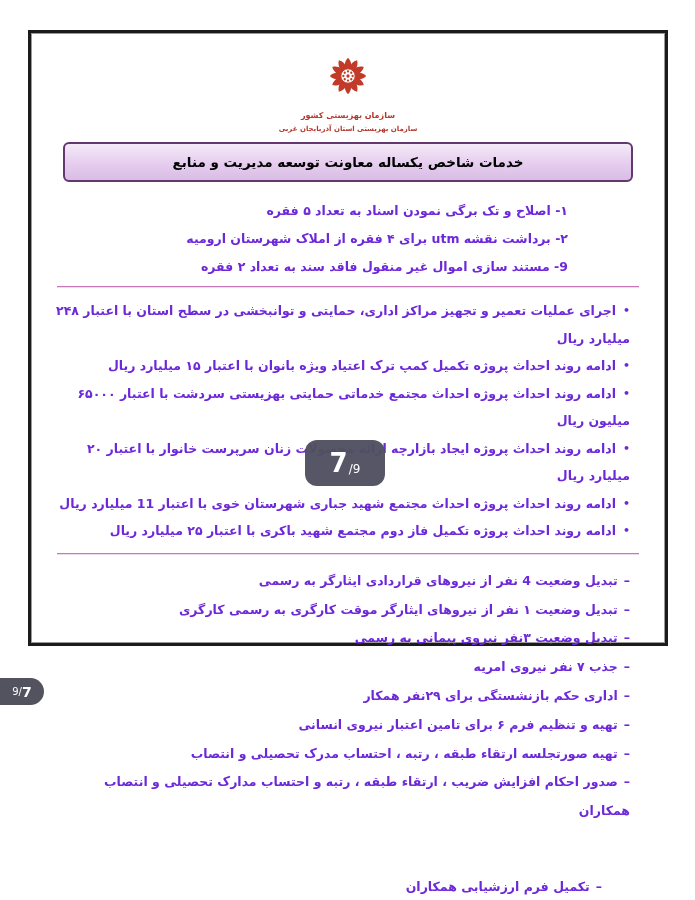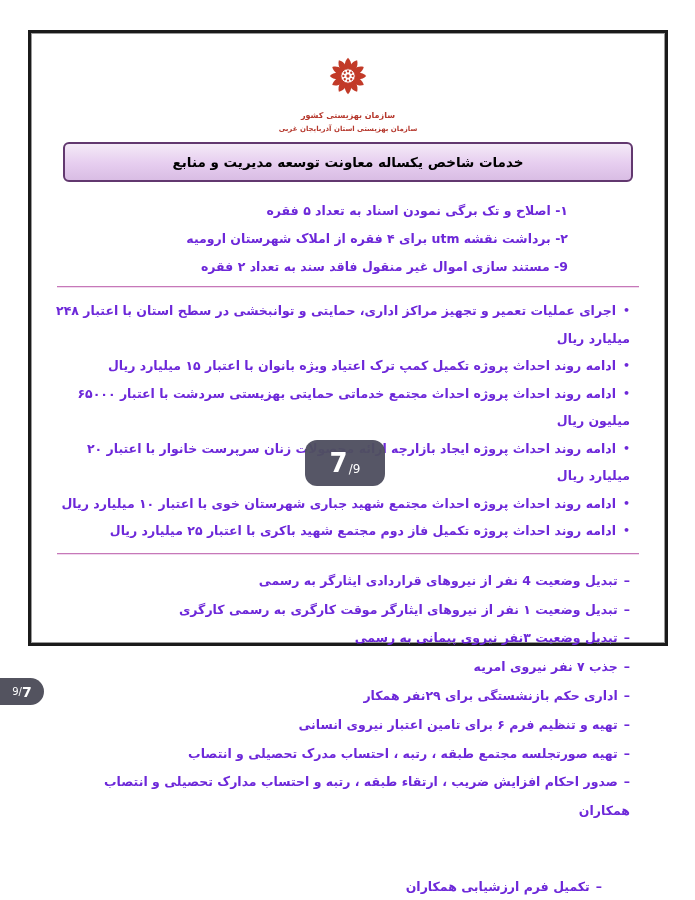--- a/index.html
+++ b/index.html
@@ -109,34 +109,34 @@
     <li>9- مستند سازی اموال غیر منقول فاقد سند به تعداد ۲ فقره</li>
   </ul>
 
   <hr class="sep">
 
   <ul class="bullets">
     <li><span class="marker">•</span><span>اجرای عملیات تعمیر و تجهیز مراکز اداری، حمایتی و توانبخشی در سطح استان با اعتبار ۲۴۸ میلیارد ریال</span></li>
     <li><span class="marker">•</span><span>ادامه روند احداث پروژه تکمیل کمپ ترک اعتیاد ویژه بانوان با اعتبار ۱۵ میلیارد ریال</span></li>
     <li><span class="marker">•</span><span>ادامه روند احداث پروژه احداث مجتمع خدماتی حمایتی بهزیستی سردشت با اعتبار ۶۵۰۰۰ میلیون ریال</span></li>
     <li><span class="marker">•</span><span>ادامه روند احداث پروژه ایجاد بازارچه ارائه محصولات زنان سرپرست خانوار با اعتبار ۲۰ میلیارد ریال</span></li>
-    <li><span class="marker">•</span><span>ادامه روند احداث پروژه احداث مجتمع شهید جباری شهرستان خوی با اعتبار ۱۰ میلیارد ریال</span></li>
+    <li><span class="marker">•</span><span>ادامه روند احداث پروژه احداث مجتمع شهید جباری شهرستان خوی با اعتبار 11 میلیارد ریال</span></li>
     <li><span class="marker">•</span><span>ادامه روند احداث پروژه تکمیل فاز دوم مجتمع شهید باکری با اعتبار ۲۵ میلیارد ریال</span></li>
   </ul>
 
   <hr class="sep sep2">
 
   <ul class="dashes">
     <li><span class="marker">–</span><span>تبدیل وضعیت 4 نفر از نیروهای قراردادی ایثارگر به رسمی</span></li>
     <li><span class="marker">–</span><span>تبدیل وضعیت ۱ نفر از نیروهای ایثارگر موقت کارگری به رسمی کارگری</span></li>
     <li><span class="marker">–</span><span>تبدیل وضعیت ۳نفر نیروی پیمانی به رسمی</span></li>
     <li><span class="marker">–</span><span>جذب ۷ نفر نیروی امریه</span></li>
     <li><span class="marker">–</span><span>اداری حکم بازنشستگی برای ۲۹نفر همکار</span></li>
     <li><span class="marker">–</span><span>تهیه و تنظیم فرم ۶ برای تامین اعتبار نیروی انسانی</span></li>
-    <li><span class="marker">–</span><span>تهیه صورتجلسه مجتمع طبقه ، رتبه ، احتساب مدرک تحصیلی  و انتصاب</span></li>
+    <li><span class="marker">–</span><span>تهیه صورتجلسه ارتقاء طبقه ، رتبه ، احتساب مدرک تحصیلی  و انتصاب</span></li>
     <li><span class="marker">–</span><span>صدور احکام افزایش ضریب ، ارتقاء طبقه ، رتبه و احتساب مدارک تحصیلی و انتصاب  همکاران</span></li>
     <li><span class="marker">–</span><span>تکمیل فرم ارزشیابی همکاران</span></li>
     <li><span class="marker">–</span><span>تکمیل اطلاعات نیروی انسانی در سامانه سبا</span></li>
 
   </ul>
 
 </div>
 
 <div class="page-toast">
   <span class="big">7</span>

